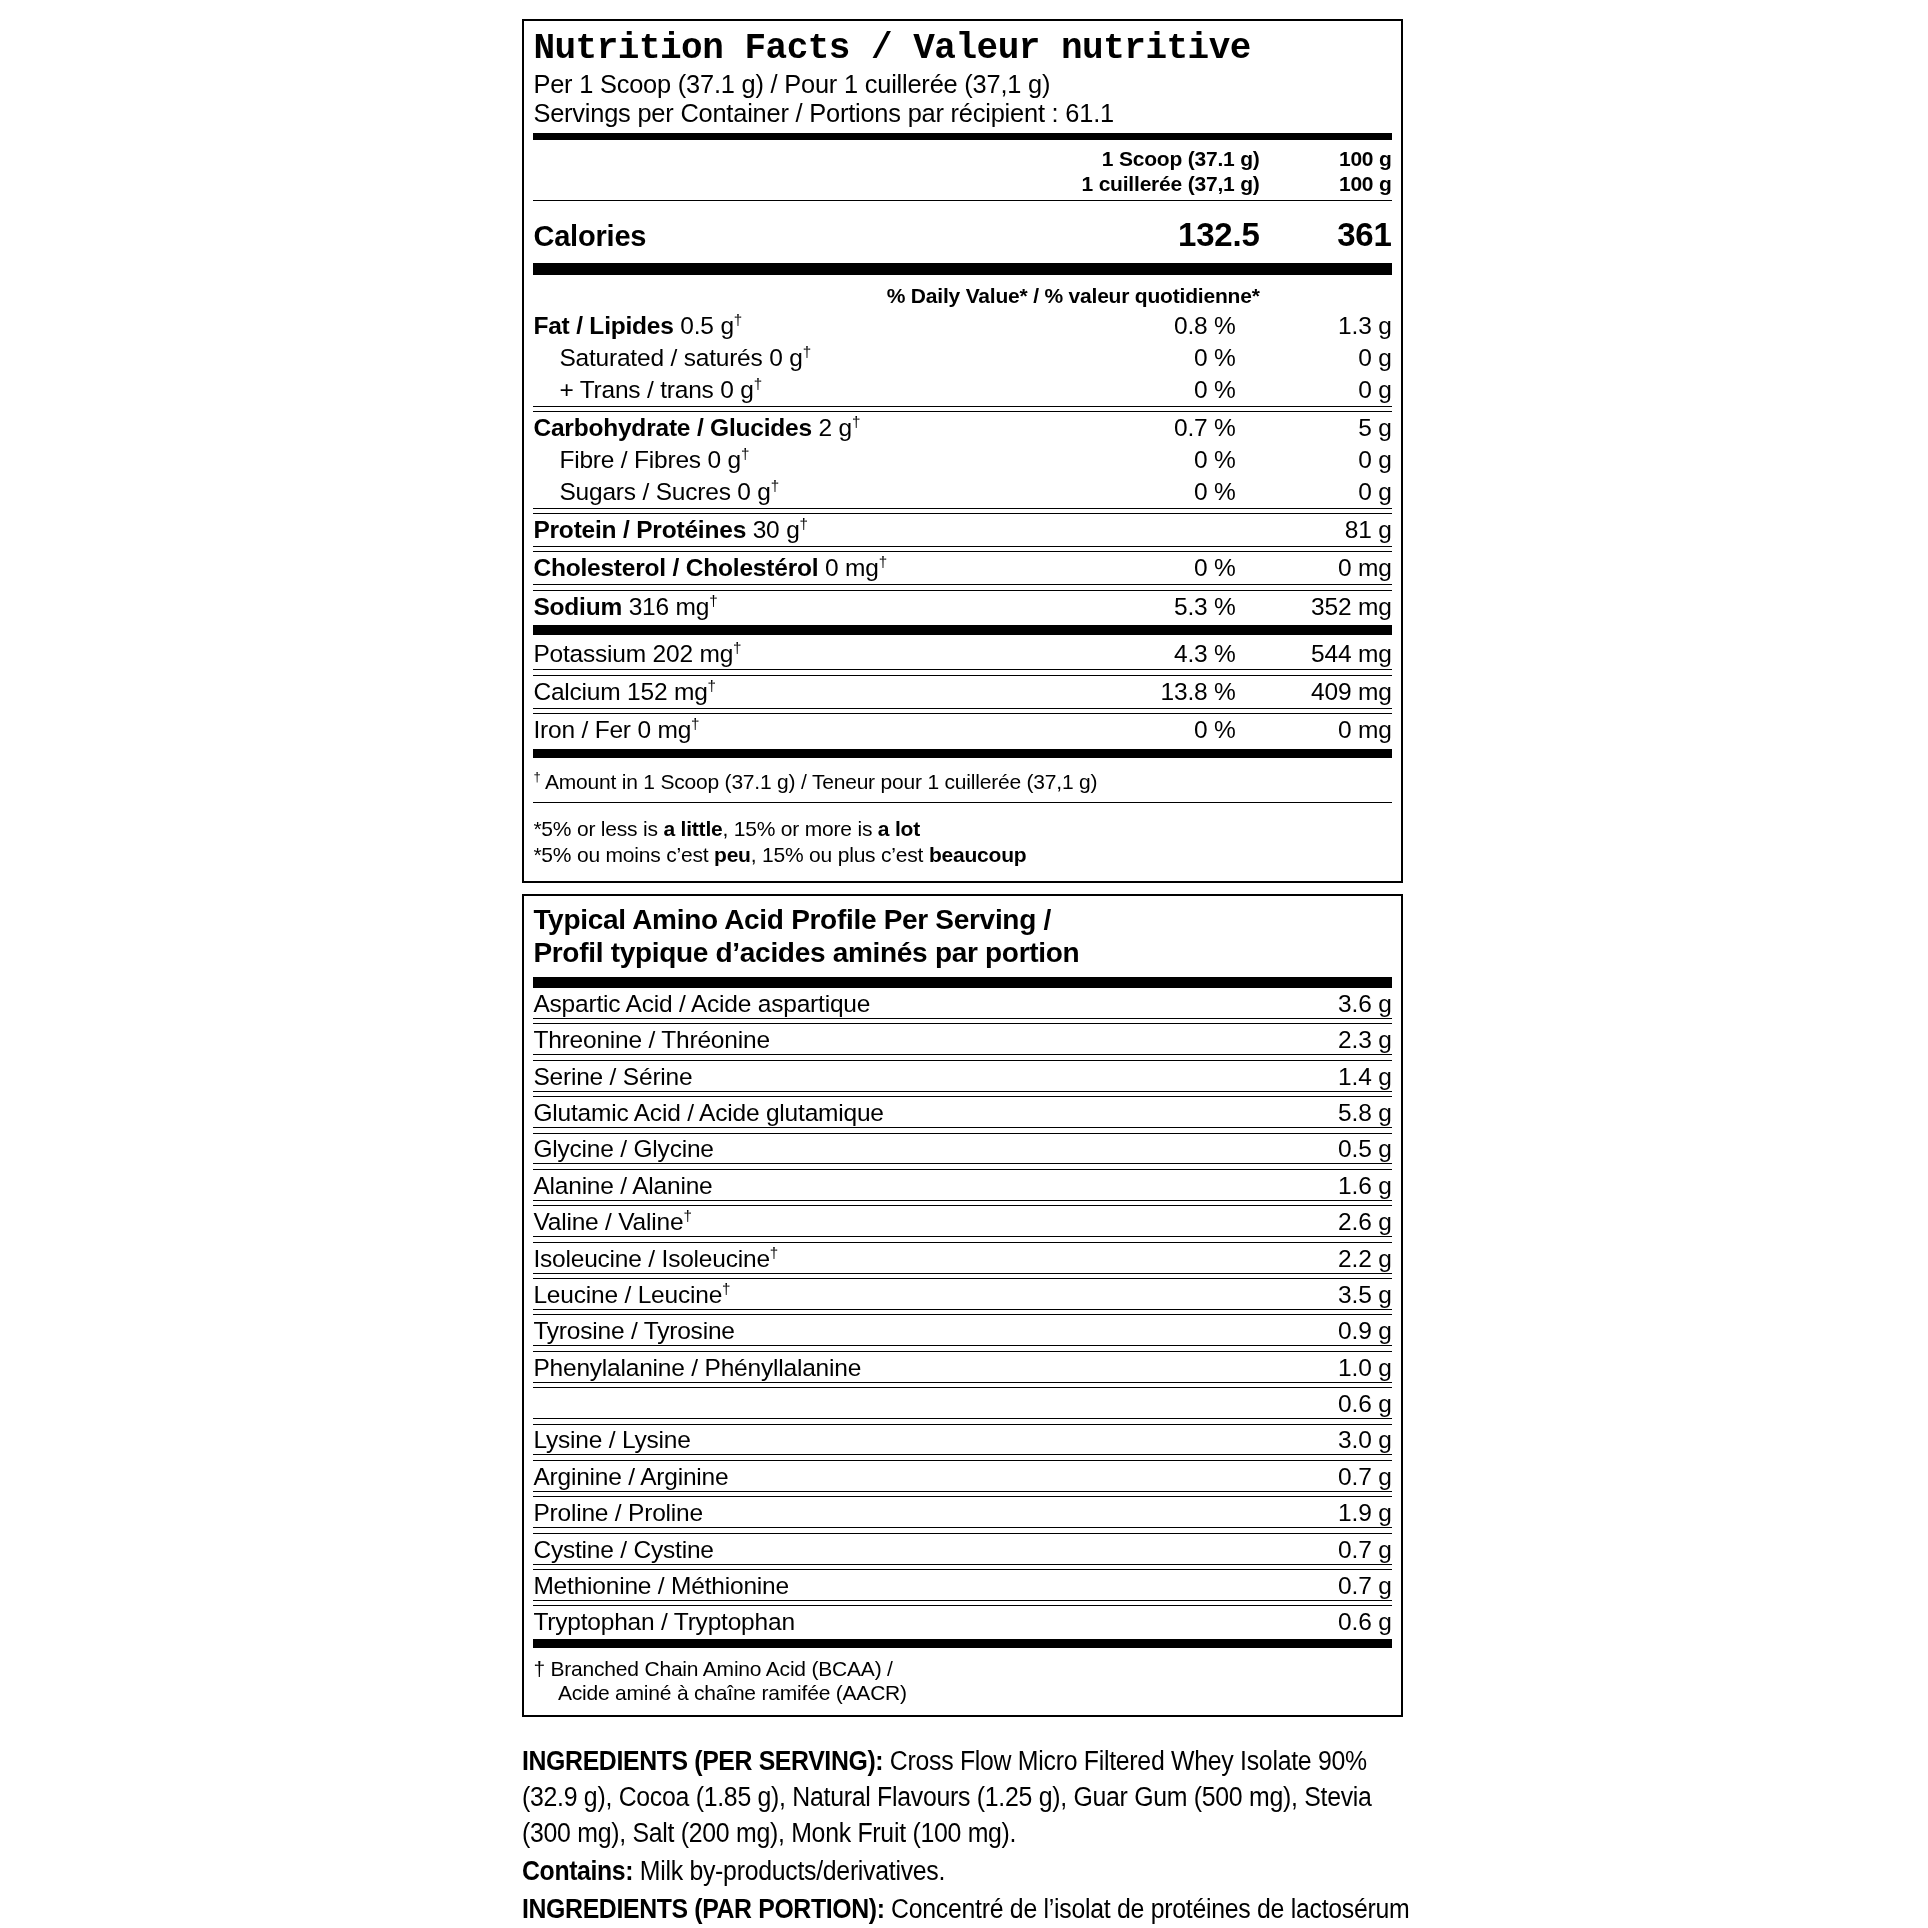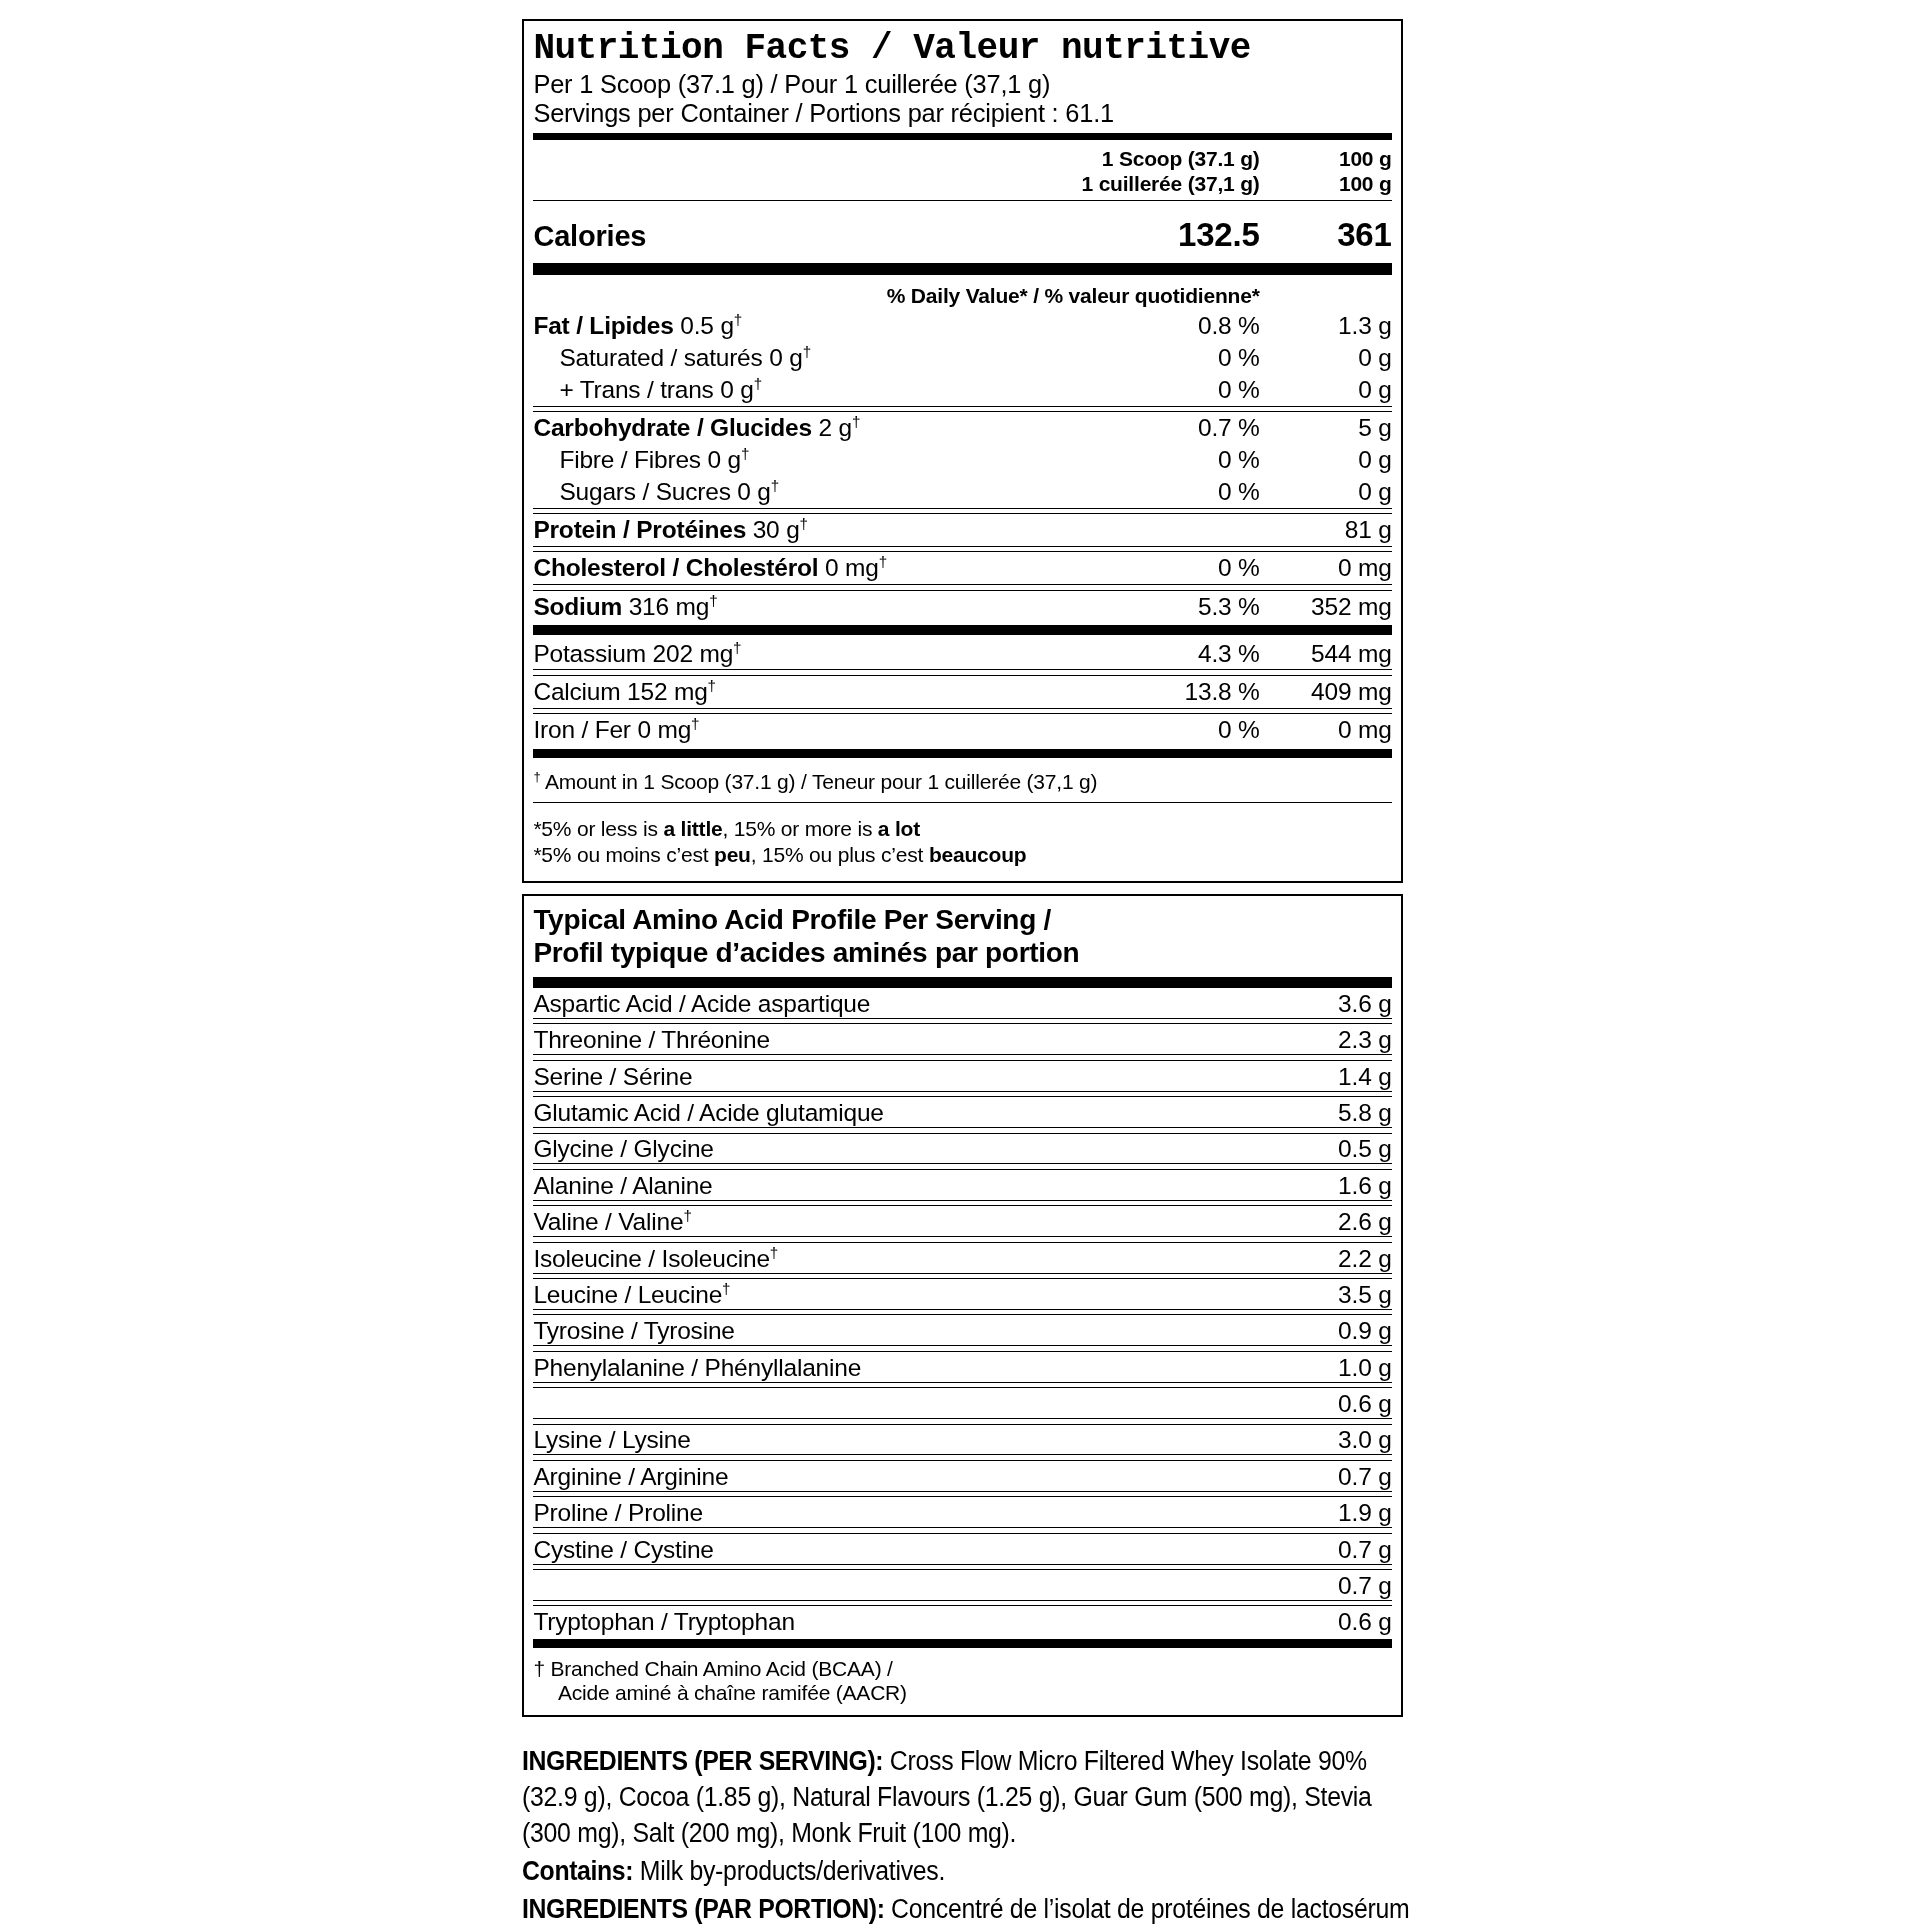--- a/index.html
+++ b/index.html
@@ -21,21 +21,21 @@
   .grid3 { display:grid; grid-template-columns:1fr 217px 132px; align-items:baseline; }
   .col-r { text-align:right; }
 
   .hdr-row { padding:7.5px 0 3.8px 0; font-size:21px; font-weight:bold; line-height:24.5px; }
   .cal-row { padding:4.7px 0 5.6px 0;margin-top:10px; }
   .cal-label { font-size:29px; font-weight:bold; }
   .cal-val { font-size:33px; font-weight:bold; }
 
   .dv-row { display:grid; grid-template-columns:1fr 132px; font-size:21px; font-weight:bold; padding:3.8px 0 1.9px 0; line-height:24.5px; }
 
-  .nrow { font-size:24.5px; line-height:28px; padding:1.9px 0; }
+  .nrow { font-size:24.5px; line-height:28px; padding:1.9px 0;gap:24px; }
   .nrow .lead { font-weight:bold; }
   .indent { padding-left:26px; }
   sup.dg { font-size:0.62em; vertical-align:super; line-height:0; }
 
   .foot-dagger { font-size:21px; line-height:24.5px; padding:8.5px 0 7.5px 0; }
   .star-note { font-size:21px; line-height:26px; padding:6.6px 0 3.8px 0;margin-top:7px; }
   .star-note b { letter-spacing:-0.2px; }
 
   
   #amino-panel { margin-top:10.4px; padding:7.5px 9.4px 9.4px 9.4px; }
@@ -262,20 +262,21 @@
         <div><span>Proline / Proline</span><sup class="dg"></sup></div>
         <div class="col-r">1.9 g</div>
       </div>
     <div class="sep2"></div>
     <div class="aa-row">
         <div><span>Cystine / Cystine</span><sup class="dg"></sup></div>
         <div class="col-r">0.7 g</div>
       </div>
     <div class="sep2"></div>
     <div class="aa-row">
+        <div><span>Methionine / Méthionine</span><sup class="dg"></sup></div>
         <div class="col-r">0.7 g</div>
       </div>
     <div class="sep2"></div>
     <div class="aa-row">
         <div><span>Tryptophan / Tryptophan</span><sup class="dg"></sup></div>
         <div class="col-r">0.6 g</div>
       </div>
 
     <div class="bar-lg"></div>
 

